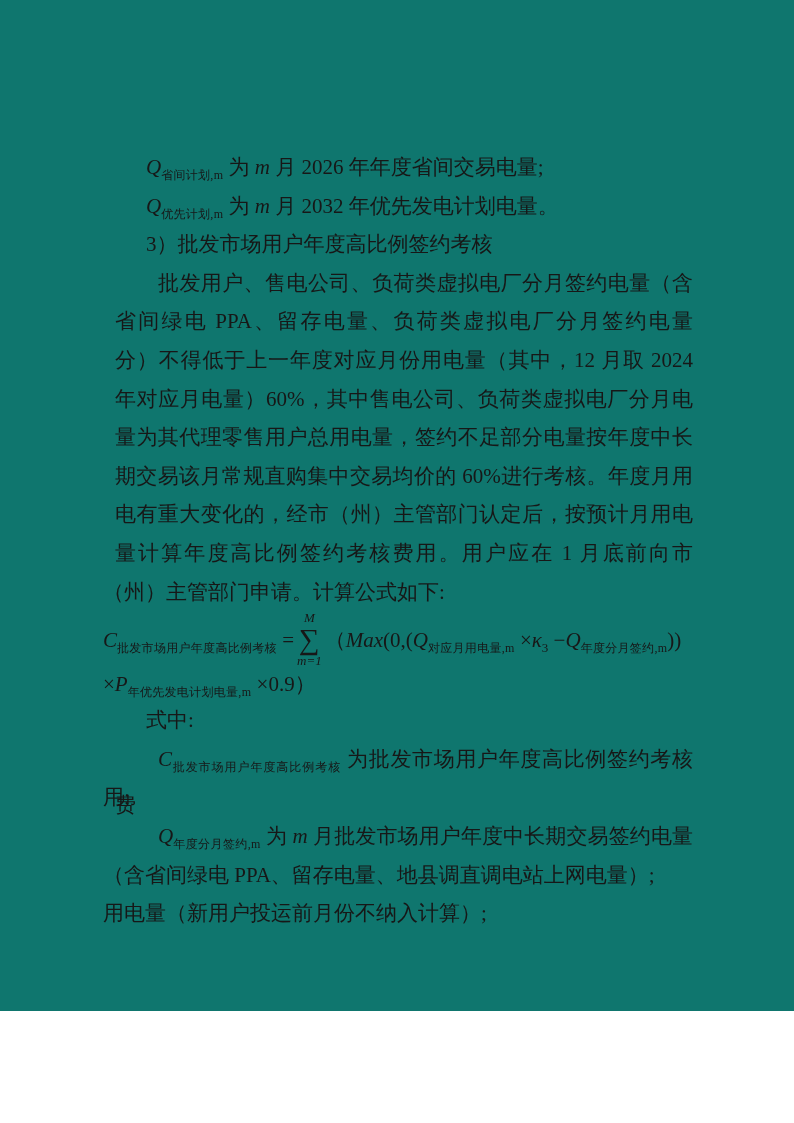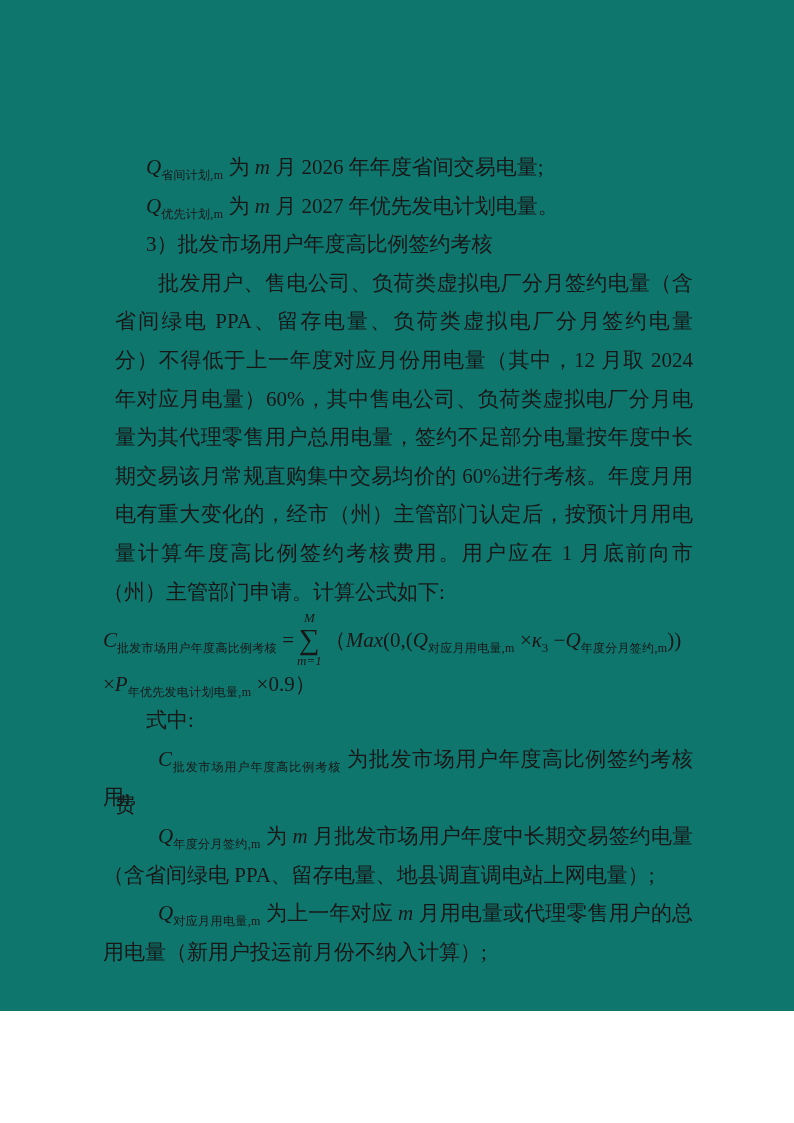--- a/index.html
+++ b/index.html
@@ -65,21 +65,21 @@
   }
 </style>
 </head>
 <body>
 
 <div class="page">
   <div class="content">
 
     <div class="line ind nowrapline"><span class="it">Q</span><span class="sub">省间计划,m</span><span> 为 </span><span class="it">m</span><span> 月 2026 年年度省间交易电量;</span></div>
 
-    <div class="line ind nowrapline"><span class="it">Q</span><span class="sub">优先计划,m</span><span> 为 </span><span class="it">m</span><span> 月 2027 年优先发电计划电量。</span></div>
+    <div class="line ind nowrapline"><span class="it">Q</span><span class="sub">优先计划,m</span><span> 为 </span><span class="it">m</span><span> 月 2032 年优先发电计划电量。</span></div>
 
     <div class="line ind nowrapline">3）批发市场用户年度高比例签约考核</div>
 
     <div class="line ind just">批发用户、售电公司、负荷类虚拟电厂分月签约电量（含</div>
     <div class="line just">省间绿电 PPA、留存电量、负荷类虚拟电厂分月签约电量</div>
     <div class="line just">分）不得低于上一年度对应月份用电量（其中，12 月取 2024</div>
     <div class="line just">年对应月电量）60%，其中售电公司、负荷类虚拟电厂分月电</div>
     <div class="line just">量为其代理零售用户总用电量，签约不足部分电量按年度中长</div>
     <div class="line just">期交易该月常规直购集中交易均价的 60%进行考核。年度月用</div>
     <div class="line just">电有重大变化的，经市（州）主管部门认定后，按预计月用电</div>
@@ -95,19 +95,18 @@
     <div class="fl2"><span>×</span><span class="it">P</span><span class="sub">年优先发电计划电量,m</span>&nbsp;<span>×</span><span>0.9</span><span>）</span></div>
 
     <div class="line ind nowrapline">式中:</div>
 
     <div class="line ind just"><span class="it">C</span><span class="sub">批发市场用户年度高比例考核</span><span> 为批发市场用户年度高比例签约考核费</span></div>
     <div class="line nowrapline">用;</div>
 
     <div class="line ind just"><span class="it">Q</span><span class="sub">年度分月签约,m</span><span> 为 </span><span class="it">m</span><span> 月批发市场用户年度中长期交易签约电量</span></div>
     <div class="line nowrapline">（含省间绿电 PPA、留存电量、地县调直调电站上网电量）;</div>
 
-    <div class="line ind just"><span class="it">Q</span><span class="sub">对应月用电量,m</span><span> 为上一年对应 </span><span class="it">m</span><span> 月用电量或代理零售用户的总</span></div>
     <div class="line nowrapline">用电量（新用户投运前月份不纳入计算）;</div>
 
   </div>
 
   <div class="footer">— 52 —</div>
 </div>
 
 </body></html>

